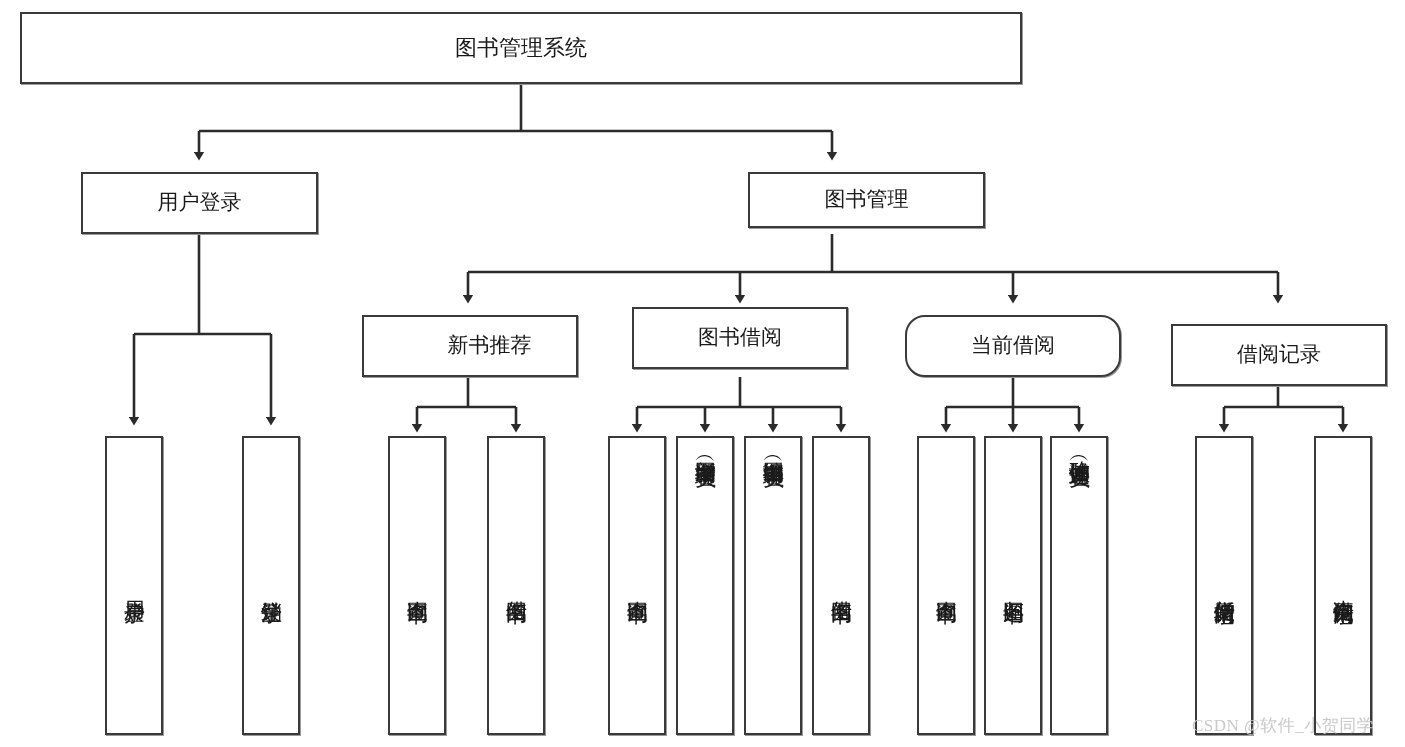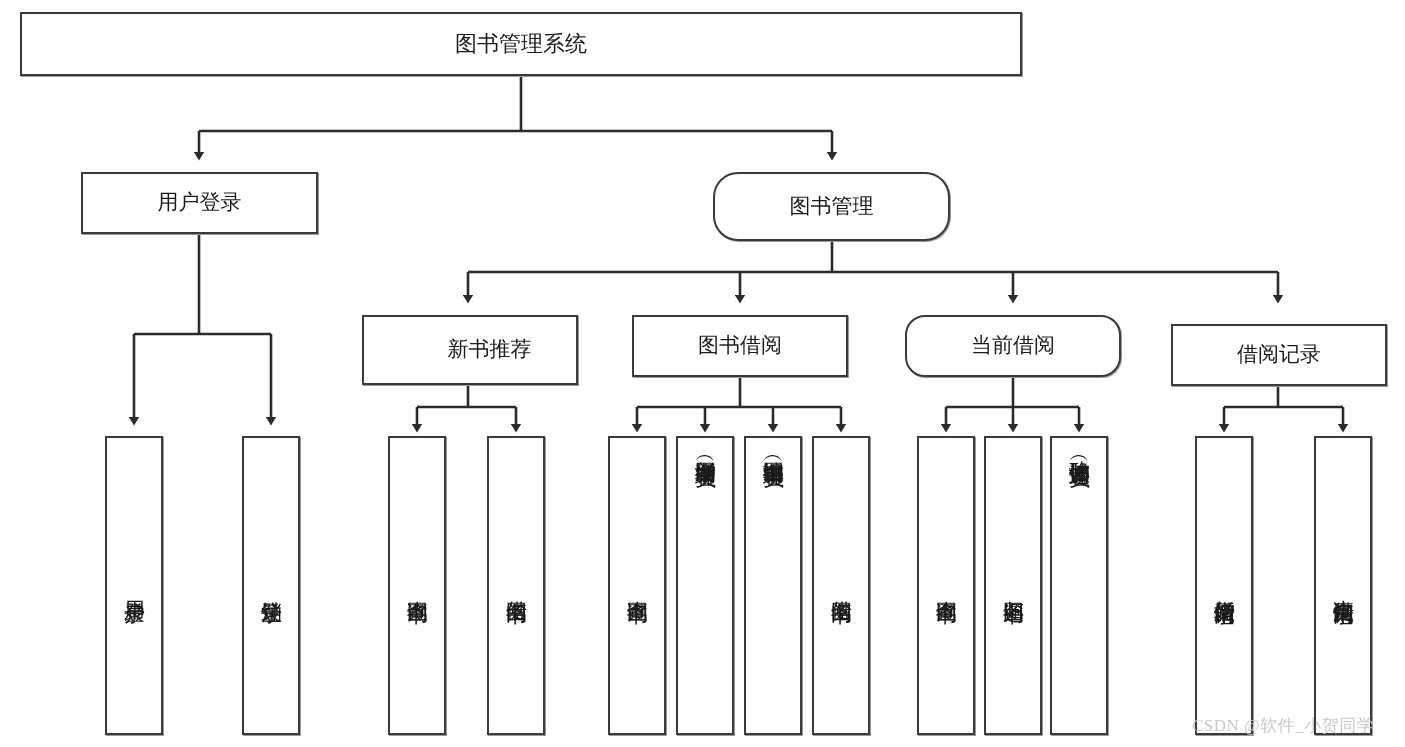--- a/index.html
+++ b/index.html
@@ -130,37 +130,37 @@
       <path d="M1013,407 L1013,424" marker-end="url(#arrow)"></path>
       <path d="M1079,407 L1079,424" marker-end="url(#arrow)"></path>
 
       <path d="M1278,377 L1278,407"></path>
       <path d="M1224,407 L1343,407"></path>
       <path d="M1224,407 L1224,424" marker-end="url(#arrow)"></path>
       <path d="M1343,407 L1343,424" marker-end="url(#arrow)"></path>
     </g>
   </svg>
 
-  <div class="node horiz root" style="left:20px; top:12px; width:1002px; height:64px;">
+  <div class="node horiz root" style="left:20px; top:12px; width:1002px; height:72px;">
     <span class="label">图书管理系统</span>
   </div>
 
   <div class="node horiz" style="left:81px; top:172px; width:237px; height:62px;">
     <span class="label">用户登录</span>
   </div>
 
-  <div class="node horiz" style="left:713px; top:172px; width:237px; height:69px;border-radius:25px;">
+  <div class="node horiz" style="left:748px; top:172px; width:237px; height:56px;">
     <span class="label">图书管理</span>
   </div>
 
-  <div class="node horiz" style="left:362px; top:315px; width:216px; height:70px;padding-left:39px;">
+  <div class="node horiz" style="left:362px; top:315px; width:216px; height:62px;padding-left:39px;">
     <span class="label">新书推荐</span>
   </div>
 
-  <div class="node horiz" style="left:632px; top:315px; width:216px; height:62px;">
+  <div class="node horiz" style="left:632px; top:307px; width:216px; height:62px;">
     <span class="label">图书借阅</span>
   </div>
 
   <div class="node horiz" style="left:905px; top:315px; width:216px; height:62px;border-radius:20px;">
     <span class="label">当前借阅</span>
   </div>
 
   <div class="node horiz" style="left:1171px; top:324px; width:216px; height:62px;font-family:Liberation Serif, serif;">
     <span class="label">借阅记录</span>
   </div>

